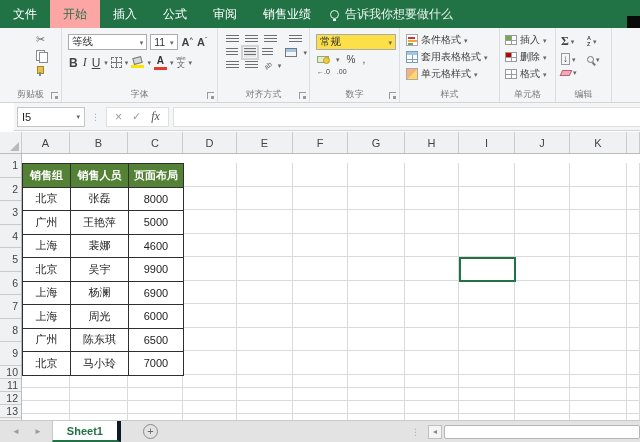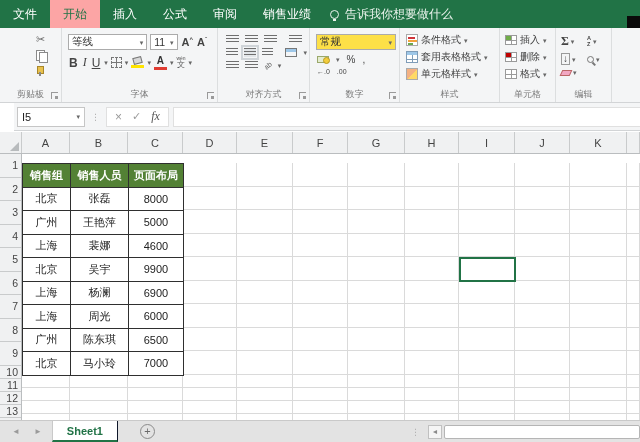--- a/index.html
+++ b/index.html
@@ -148,21 +148,21 @@
       background:repeating-linear-gradient(to bottom,transparent 0 12px,#dadada 12px 13px); }
   table.datatable { position:absolute; left:0; top:0; border-collapse:collapse; table-layout:fixed; }
   .datatable td,.datatable th { border:1px solid #2f2f2f; height:23.5px; text-align:center; font-size:11px; padding:0; }
   .datatable th { background:#538135; color:#fff; font-weight:bold; }
   .datatable td { background:#fff; color:#222; }
   .sel-cell { position:absolute; left:437px; top:94px; width:57px; height:24.5px; border:2px solid #217346; }
 
   
   .sheetbar { position:absolute; left:0; top:420px; width:640px; height:22px; background:#e3e3e3; border-top:1px solid #c9c9c9; display:flex; align-items:stretch; font-size:11px; }
   .nav-arrows { display:flex; align-items:center; gap:14px; padding:0 10px 0 12px; color:#9a9a9a; font-size:8px; }
-  .sheet-tab { background:#fff; color:#217346; font-weight:bold; display:flex; align-items:center; padding:0 14px; border-right:1px solid #0f172a; border-left:1px solid #c9c9c9; border-bottom:2px solid #217346; }
+  .sheet-tab { background:#fff; color:#217346; font-weight:bold; display:flex; align-items:center; padding:0 14px; border-right:4px solid #0f172a; border-left:1px solid #c9c9c9; border-bottom:2px solid #217346; }
   .addsheet { width:15px; height:15px; border:1px solid #8a8a8a; border-radius:50%; color:#6a6a6a; font-size:11px; line-height:13px; text-align:center; align-self:center; margin-left:22px; }
   .sb-dots { margin-left:auto; color:#b0b0b0; font-size:9px; align-self:center; }
   .hscroll-left { width:14px; height:14px; border:1px solid #c0c0c0; background:#f5f5f5; color:#8a8a8a; font-size:7px; display:flex; align-items:center; justify-content:center; align-self:center; margin:0 2px 0 8px; }
   .hscroll-track { flex:0 0 196px; align-self:center; height:14px; position:relative; }
   .hscroll-thumb { position:absolute; inset:0; background:#fff; border:1px solid #b5b5b5; border-radius:2px; }
 </style>
 </head>
 <body>
 
 <div class="app">

